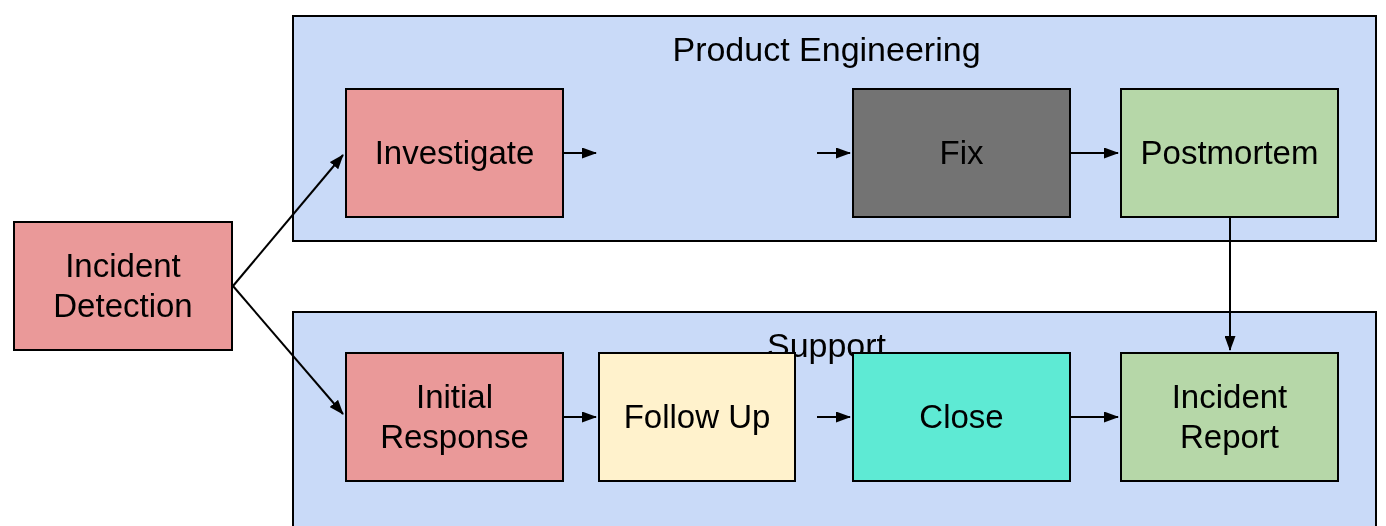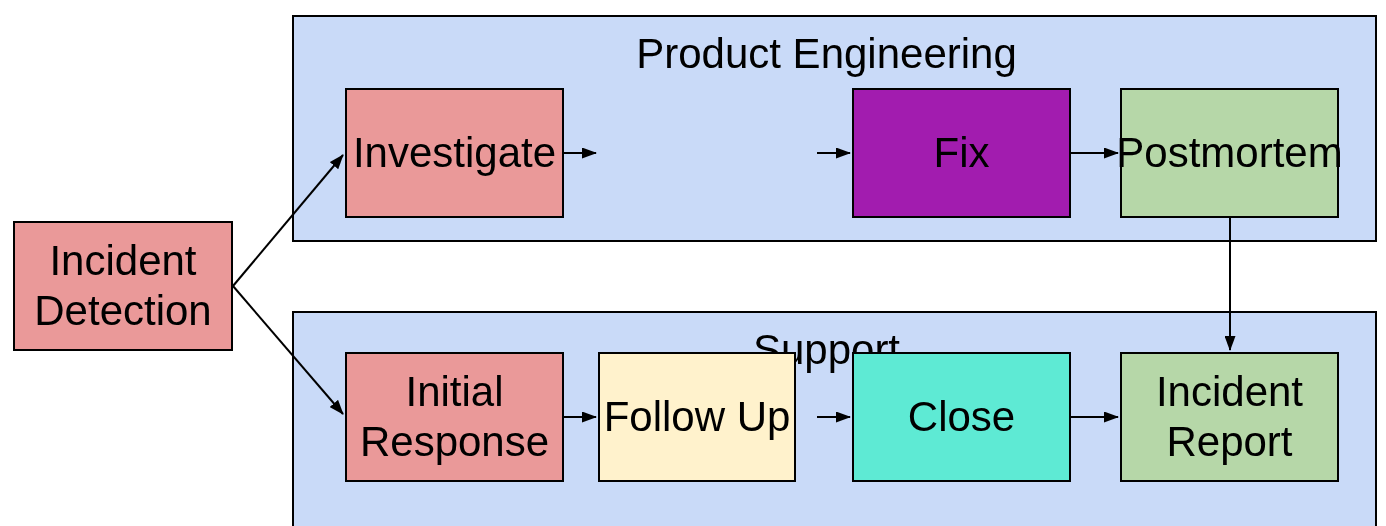--- a/index.html
+++ b/index.html
@@ -13,33 +13,33 @@
   }
   .lane{
     position:absolute;
     border:2px solid #000;
     box-sizing:border-box;
   }
   .lane-title{
     position:absolute;
     left:0;right:16px;top:12px;
     text-align:center;
-    font-size:42px;
+    font-size:34px;
     line-height:1.2;
     color:#000;
   }
   .node{
     position:absolute;
     border:2px solid #000;
     box-sizing:border-box;
     display:flex;
     align-items:center;
     justify-content:center;
     text-align:center;
-    font-size:42px;
+    font-size:33px;
     line-height:1.2;
     color:#000;
   }
   .node .node-label{white-space:pre-line;}
   .lane-pe{left:292px;top:15px;width:1085px;height:227px;}
   .lane-sup{left:292px;top:276px;width:1085px;height:242px;margin-top:35px;}
 
   .node-detection{left:13px;top:221px;width:220px;height:130px;}
 
   .node-investigate{left:345px;top:88px;width:219px;height:130px;}
@@ -73,21 +73,21 @@
   </div>
 
   <div class="node node-detection" style="background-color: rgb(234, 153, 153);">
     <span class="node-label">Incident
 Detection</span>
   </div>
 
   <div class="node node-investigate" style="background-color: rgb(234, 153, 153);">
     <span class="node-label">Investigate</span>
   </div>
-  <div class="node node-fix" style="background-color: #a21caf;">
+  <div class="node node-fix" style="background-color: #737373;">
     <span class="node-label">Fix</span>
   </div>
   <div class="node node-postmortem" style="background-color: rgb(182, 215, 168);">
     <span class="node-label">Postmortem</span>
   </div>
 
   <div class="node node-initial" style="background-color: rgb(234, 153, 153);">
     <span class="node-label">Initial
 Response</span>
   </div>

